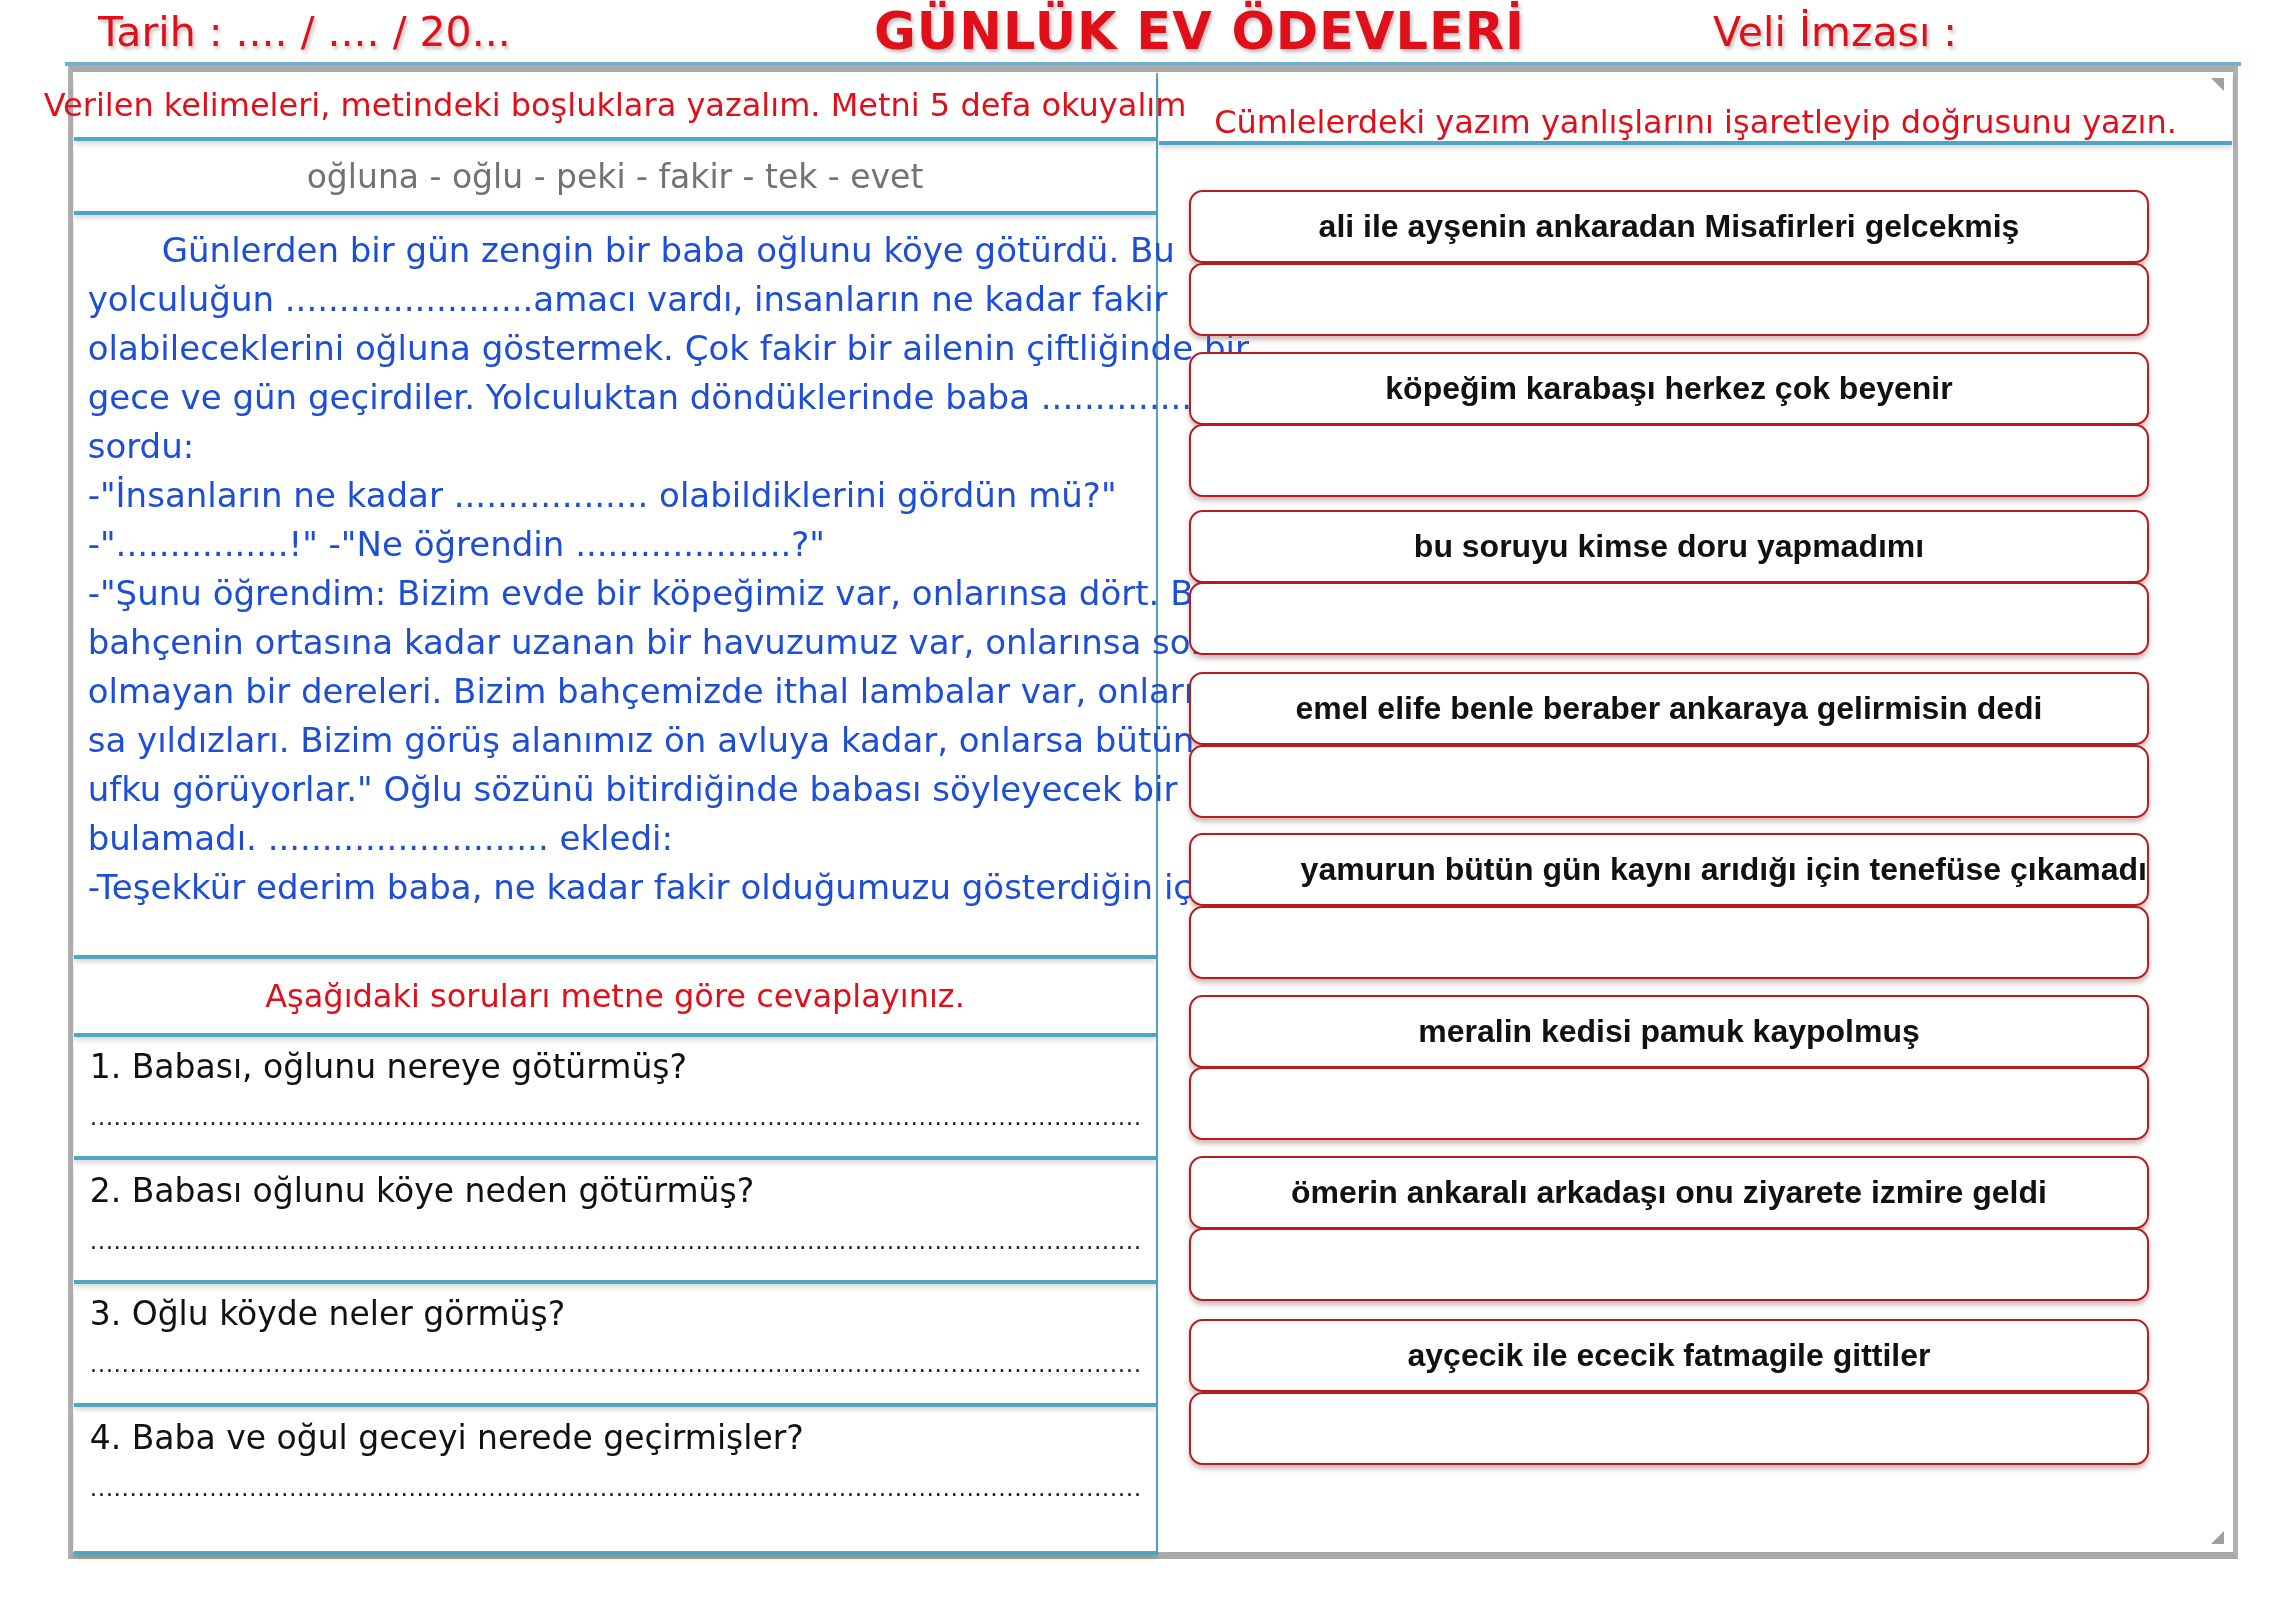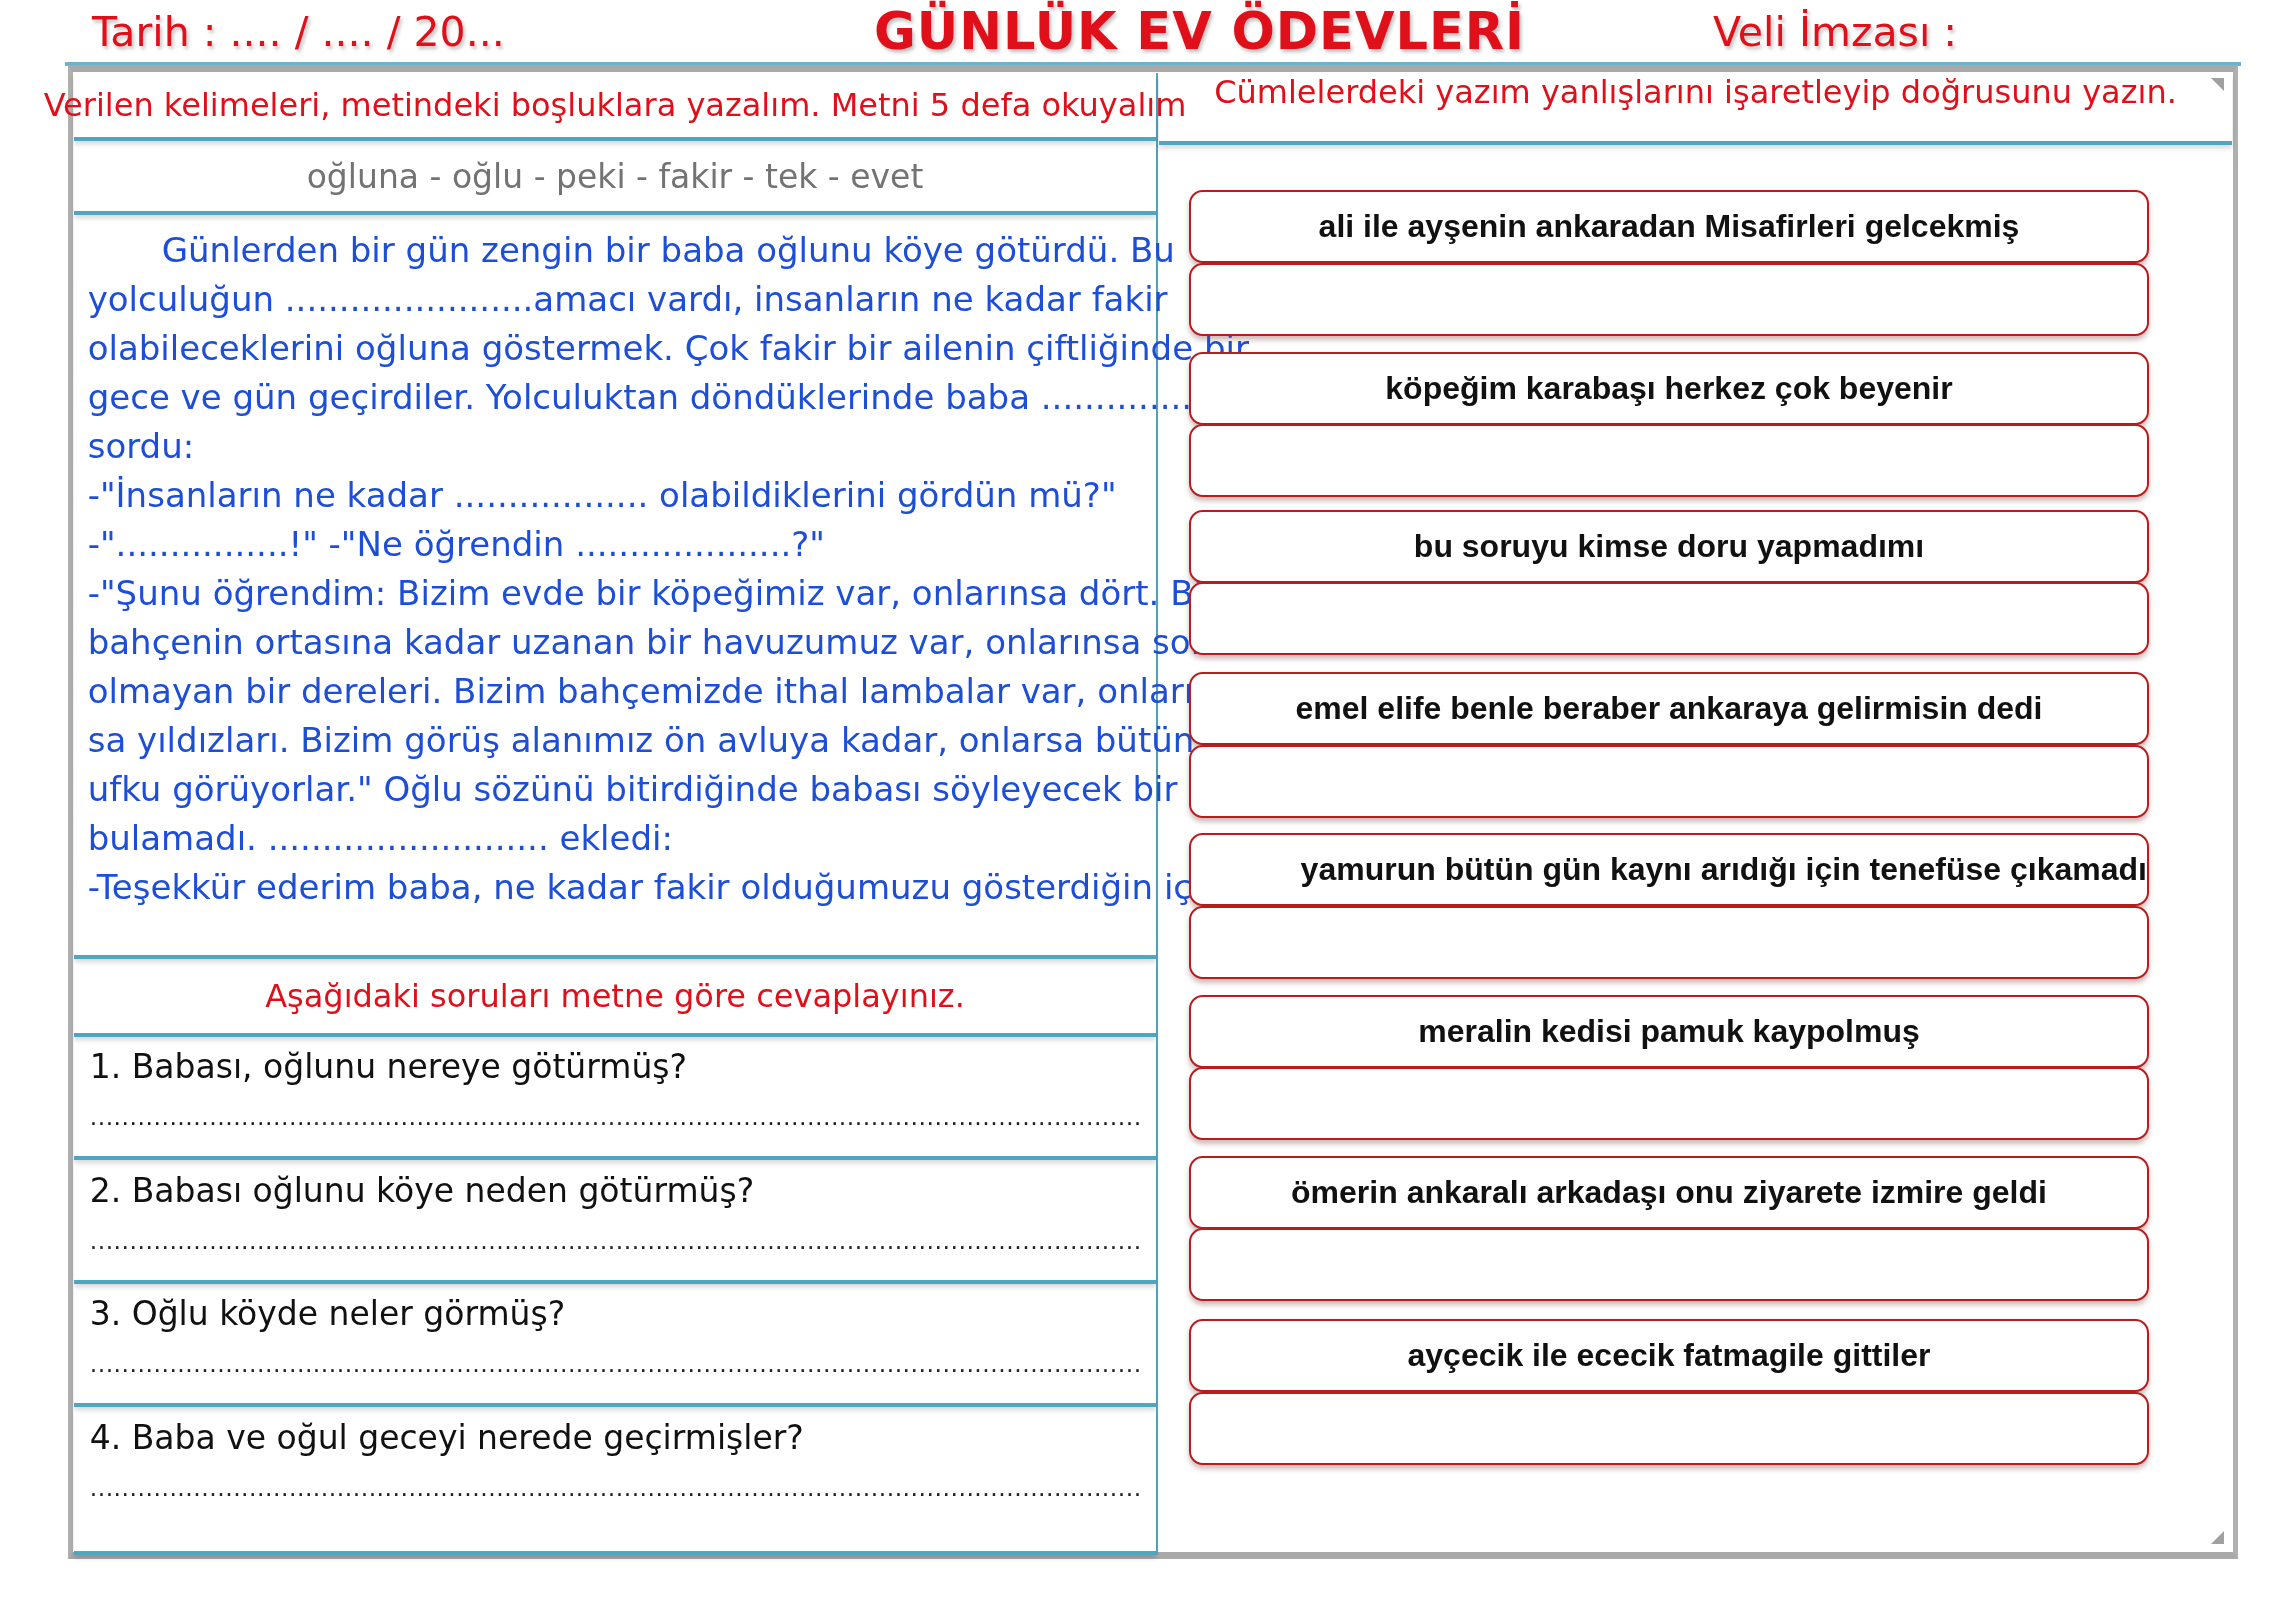--- a/index.html
+++ b/index.html
@@ -33,31 +33,31 @@
     .passage .indent { padding-left: 74px; }
 
     .question { padding: 9.8px 0 0 15.7px; }
     .question .q-text { font-size: 33px; color: #111; white-space: nowrap; }
     .question .q-dots { margin-top: 17.6px; font-size: 23.5px; letter-spacing: 0.5px; color: #222; overflow: hidden;
                         white-space: nowrap; width: 1051px; }
 
     
     .right-header { position: absolute; left: 1159px; top: 73px; width: 1073px; height: 68px;
                     border-bottom: 4.9px solid #4ea6c0; box-shadow: 0 3.9px 4.9px rgba(0,0,0,0.15);
-                    display: flex; align-items: flex-start; justify-content: center; }
+                    display: flex; align-items: flex-end; justify-content: center; }
     .card { position: absolute; left: 1189px; width: 960px; height: 73px; box-sizing: border-box;
             border: 2px solid #b91c1c; border-radius: 13.7px; background: #fff;
             box-shadow: 0 3.9px 4.9px rgba(120,60,60,0.35);
             display: flex; align-items: center; justify-content: center; }
     .card-text { font-family: "Liberation Sans", sans-serif; font-weight: bold; font-size: 32px; color: #111; white-space: nowrap; }
   </style>
 </head>
 <body>
 
-<div class="top-label" style="left:92px;">Tarih : .... / .... / 20...</div>
+<div class="top-label" style="left:98px;">Tarih : .... / .... / 20...</div>
 <div class="top-label top-title" style="left:874px; top:2px;">GÜNLÜK EV ÖDEVLERİ</div>
 <div class="top-label" style="left:1713px;">Veli İmzası :</div>
 
 <div class="frame-outline"></div>
 <div class="frame"></div>
 <div class="corner-tri" style="left:80px; top:78px; border-left:13.7px solid #a0a0a0; border-bottom:13.7px solid transparent;"></div>
 <div class="corner-tri" style="left:2211px; top:78px; border-right:13.7px solid #a0a0a0; border-bottom:13.7px solid transparent;"></div>
 <div class="corner-tri" style="left:80px; top:1531px; border-left:13.7px solid #a0a0a0; border-top:13.7px solid transparent;"></div>
 <div class="corner-tri" style="left:2211px; top:1531px; border-right:13.7px solid #a0a0a0; border-top:13.7px solid transparent;"></div>
 

